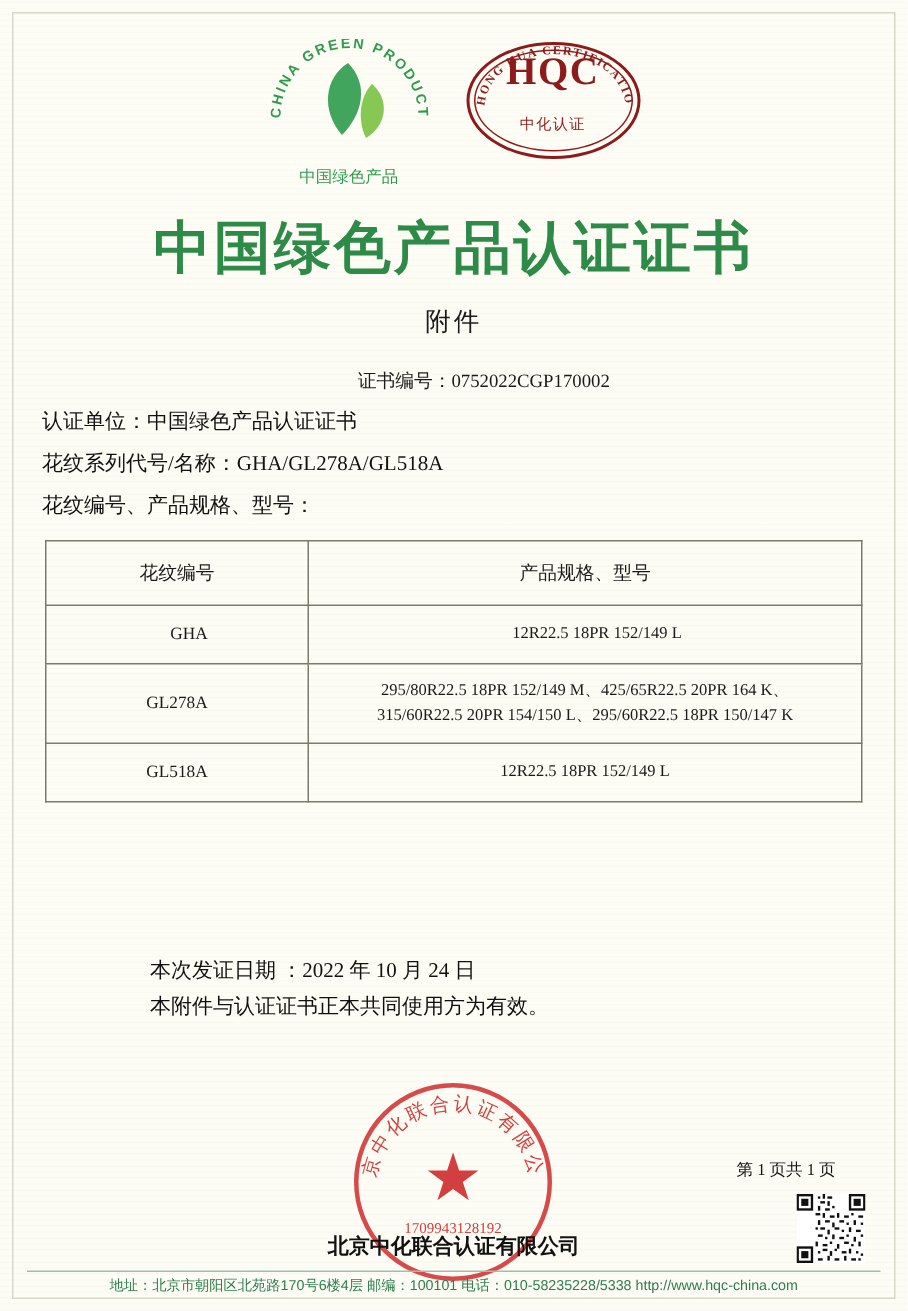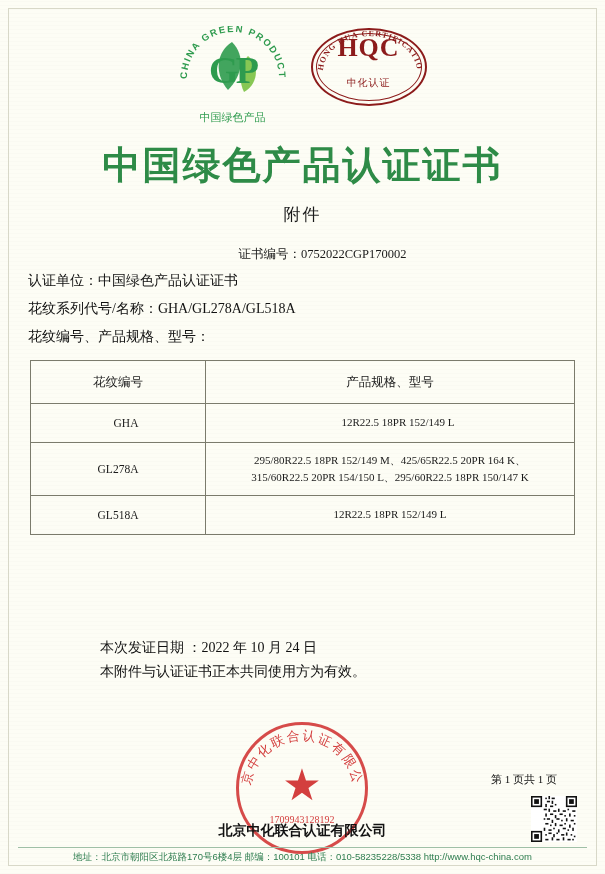--- a/index.html
+++ b/index.html
@@ -320,21 +320,20 @@
           <path id="cgpArc" d="M 10,52 A 46,46 0 1 1 102,52"></path>
         </defs>
         <text font-family="Liberation Sans, sans-serif" font-size="9.5" font-weight="bold" fill="#2e9b4e" letter-spacing="1.6">
           <textPath href="#cgpArc" startOffset="50%" text-anchor="middle">CHINA GREEN PRODUCT</textPath>
         </text>
       </svg>
       <svg class="cgp-circle" viewBox="0 0 88 88">
         <path d="M44 16 C 28 26, 26 48, 40 64 C 54 50, 58 30, 44 16 Z" fill="#2e9b4e" opacity="0.9"></path>
         <path d="M60 30 C 72 40, 70 58, 56 66 C 50 54, 52 38, 60 30 Z" fill="#7ac143" opacity="0.9"></path>
       </svg>
-      <div class="cgp-mark">GP</div>
       <div class="cgp-sub">中国绿色产品</div>
     </div>
 
     <div class="logo-hqc">
       <div class="hqc-ellipse"></div>
       <div class="hqc-ellipse-inner"></div>
       <svg class="hqc-arc" viewBox="0 0 118 86">
         <defs>
           <path id="hqcArc" d="M 12,46 A 47,36 0 1 1 106,46"></path>
         </defs>

